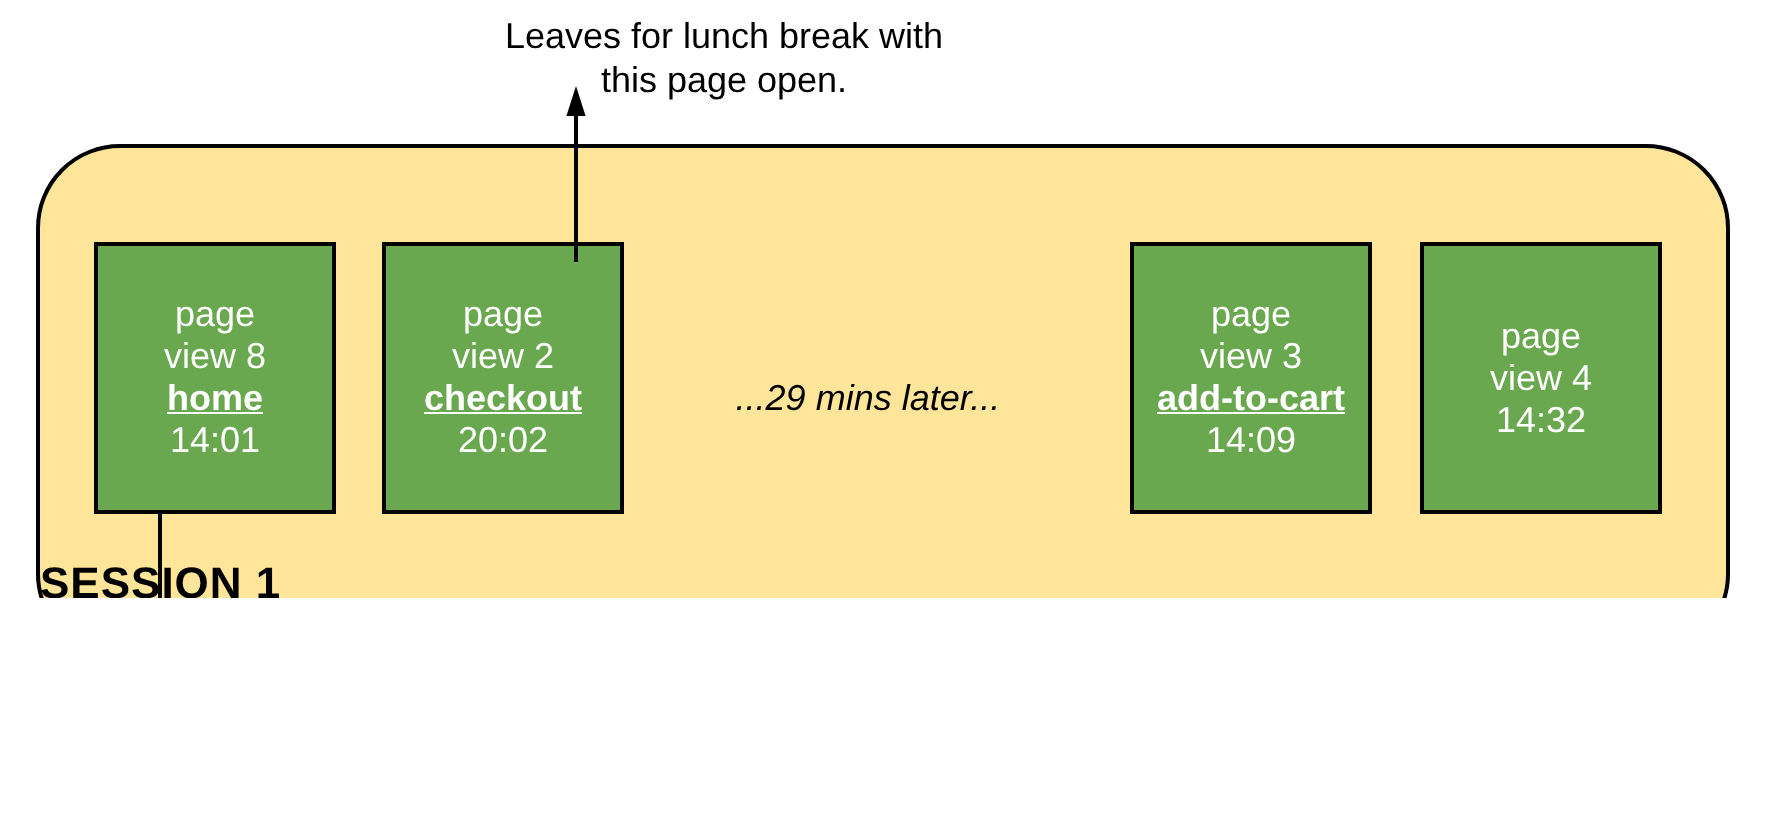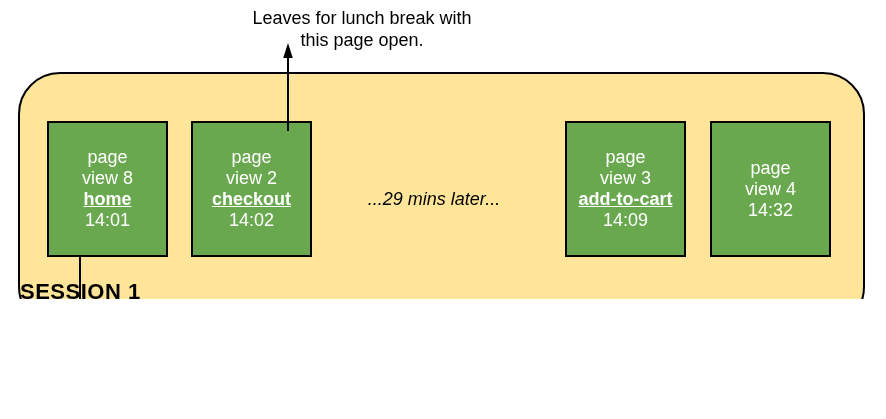--- a/index.html
+++ b/index.html
@@ -89,21 +89,21 @@
       <div>page</div>
       <div>view 8</div>
       <div class="pv-name">home</div>
       <div>14:01</div>
     </div>
 
     <div class="pv-box pv-2">
       <div>page</div>
       <div>view 2</div>
       <div class="pv-name">checkout</div>
-      <div>14:02</div>
+      <div>20:02</div>
     </div>
 
     <div class="gap-text">...29 mins later...</div>
 
     <div class="pv-box pv-3">
       <div>page</div>
       <div>view 3</div>
       <div class="pv-name">add-to-cart</div>
       <div>14:09</div>
     </div>

